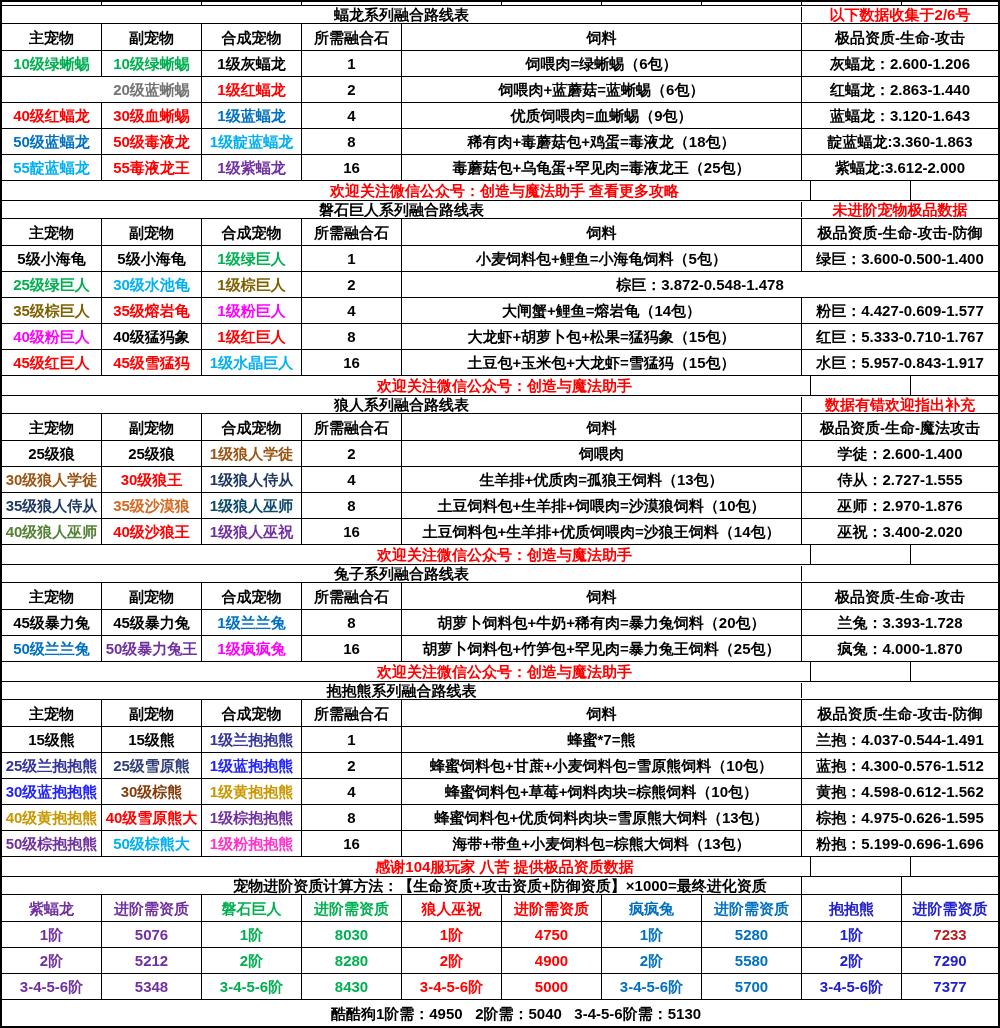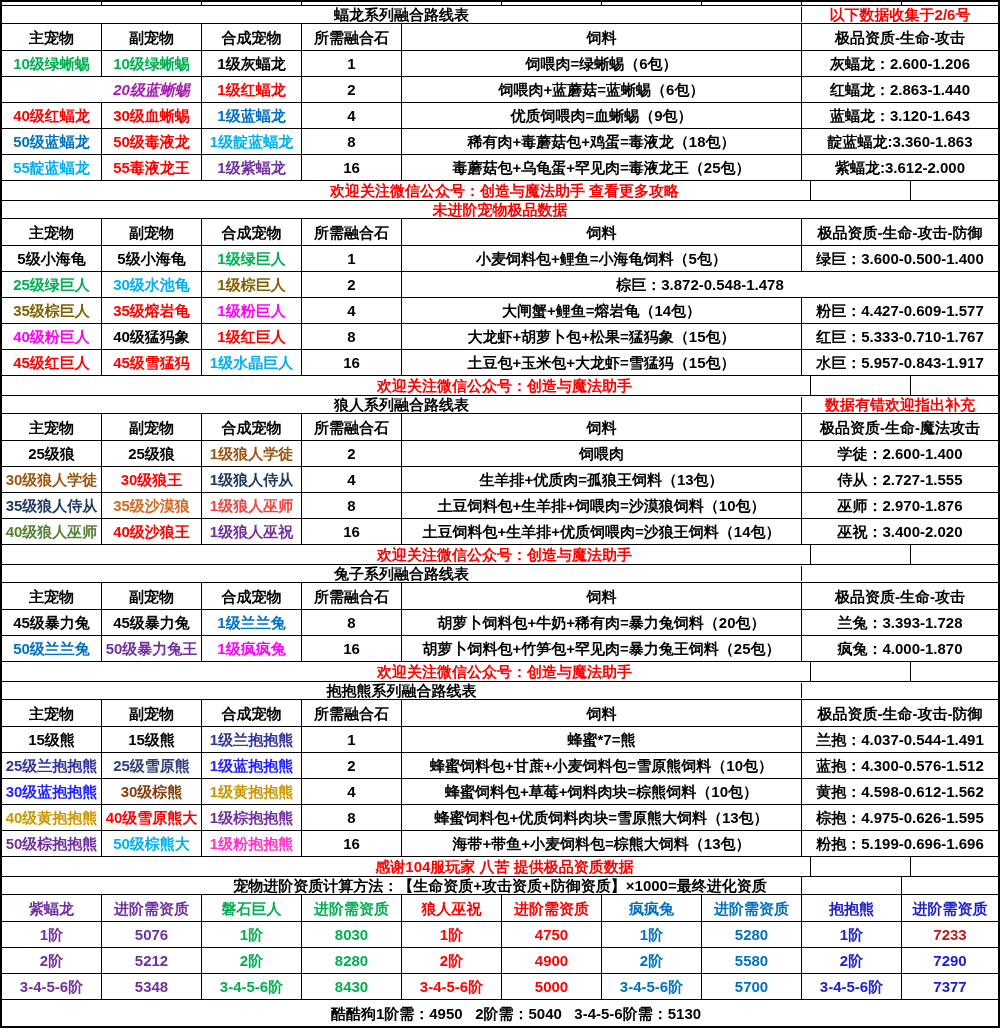--- a/index.html
+++ b/index.html
@@ -60,21 +60,21 @@
         <div class="row h-data">
           <div class="c w100" style="color: rgb(0, 176, 80);">10级绿蜥蜴</div>
           <div class="c w100" style="color: rgb(0, 176, 80);">10级绿蜥蜴</div>
           <div class="c w100" style="color: rgb(0, 0, 0);">1级灰蝠龙</div>
           <div class="c w100">1</div>
           <div class="c w400">饲喂肉=绿蜥蜴（6包）</div>
           <div class="c grow">灰蝠龙：2.600-1.206</div>
         </div>
         <div class="row h-data">
           <div class="c w100" style="color: rgb(0, 0, 0); margin-top: 34px;">15级灰蝠龙</div>
-          <div class="c w100" style="color: #a21caf; font-style: italic;">20级蓝蜥蜴</div>
+          <div class="c w100" style="color: #737373;">20级蓝蜥蜴</div>
           <div class="c w100" style="color: rgb(255, 0, 0);">1级红蝠龙</div>
           <div class="c w100">2</div>
           <div class="c w400">饲喂肉+蓝蘑菇=蓝蜥蜴（6包）</div>
           <div class="c grow">红蝠龙：2.863-1.440</div>
         </div>
         <div class="row h-data">
           <div class="c w100" style="color: rgb(255, 0, 0);">40级红蝠龙</div>
           <div class="c w100" style="color: rgb(255, 0, 0);">30级血蜥蜴</div>
           <div class="c w100" style="color: rgb(0, 112, 192);">1级蓝蝠龙</div>
           <div class="c w100">4</div>
@@ -96,20 +96,21 @@
           <div class="c w100">16</div>
           <div class="c w400">毒蘑菇包+乌龟蛋+罕见肉=毒液龙王（25包）</div>
           <div class="c grow">紫蝠龙:3.612-2.000</div>
         </div>
         <div class="row h-note">
           <div class="c full split note-red">欢迎关注微信公众号：创造与魔法助手 查看更多攻略</div>
         </div>
       </div>
       <div class="section">
         <div class="row h-title">
+          <div class="c w800">磐石巨人系列融合路线表</div>
           <div class="c grow note-red">未进阶宠物极品数据</div>
         </div>
         <div class="row h-head">
           <div class="c w100">主宠物</div>
           <div class="c w100">副宠物</div>
           <div class="c w100">合成宠物</div>
           <div class="c w100">所需融合石</div>
           <div class="c w400">饲料</div>
           <div class="c grow">极品资质-生命-攻击-防御</div>
         </div>
@@ -181,21 +182,21 @@
           <div class="c w100" style="color: rgb(156, 84, 18);">30级狼人学徒</div>
           <div class="c w100" style="color: rgb(255, 0, 0);">30级狼王</div>
           <div class="c w100" style="color: rgb(31, 56, 100);">1级狼人侍从</div>
           <div class="c w100">4</div>
           <div class="c w400">生羊排+优质肉=孤狼王饲料（13包）</div>
           <div class="c grow">侍从：2.727-1.555</div>
         </div>
         <div class="row h-data">
           <div class="c w100" style="color: rgb(31, 56, 100);">35级狼人侍从</div>
           <div class="c w100" style="color: rgb(210, 105, 30);">35级沙漠狼</div>
-          <div class="c w100" style="color: #ef4444;">1级狼人巫师</div>
+          <div class="c w100" style="color: #0c4a6e;">1级狼人巫师</div>
           <div class="c w100">8</div>
           <div class="c w400">土豆饲料包+生羊排+饲喂肉=沙漠狼饲料（10包）</div>
           <div class="c grow">巫师：2.970-1.876</div>
         </div>
         <div class="row h-data">
           <div class="c w100" style="color: rgb(83, 129, 53);">40级狼人巫师</div>
           <div class="c w100" style="color: rgb(255, 0, 0);">40级沙狼王</div>
           <div class="c w100" style="color: rgb(112, 48, 160);">1级狼人巫祝</div>
           <div class="c w100">16</div>
           <div class="c w400">土豆饲料包+生羊排+优质饲喂肉=沙狼王饲料（14包）</div>

